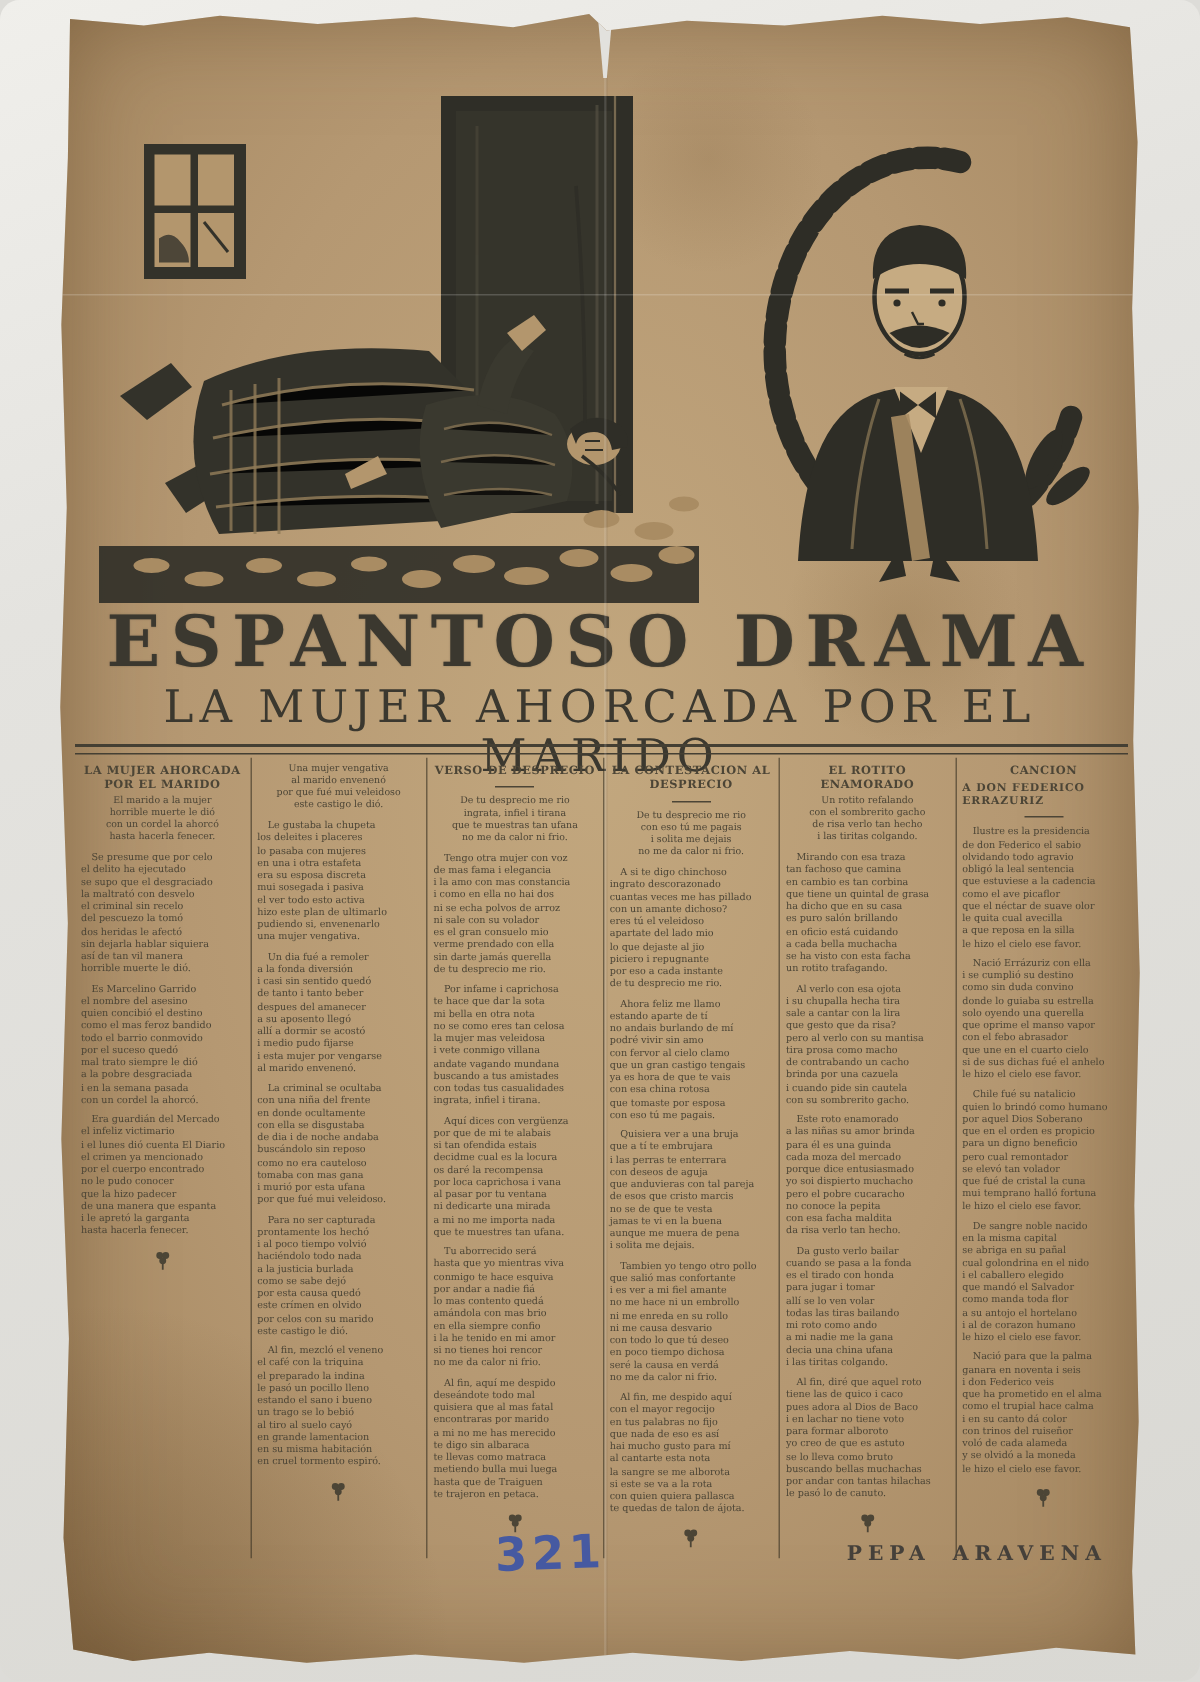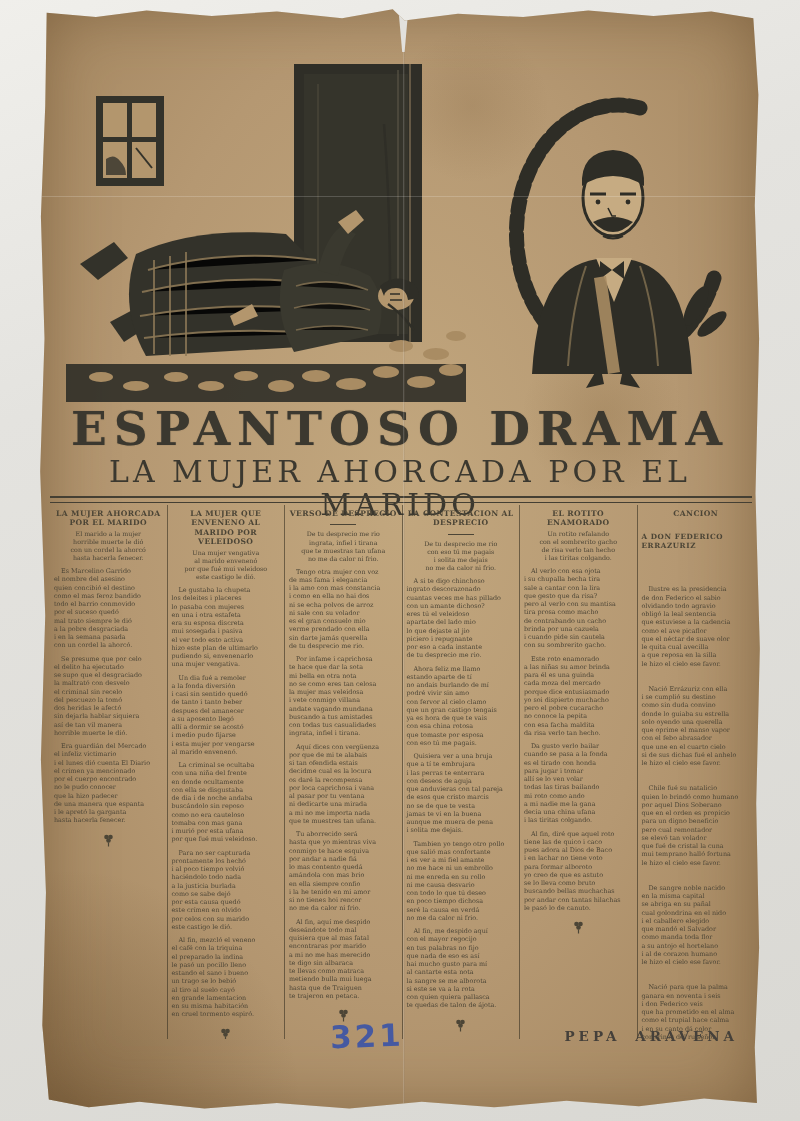--- a/index.html
+++ b/index.html
@@ -1,17 +1,17 @@
 <!DOCTYPE html>
 <html><head>
 <meta charset="utf-8">
 <style>
   html,body{margin:0;padding:0;background:#dddcd8;font-family:"DejaVu Serif",serif;}
   .stage{position:relative;width:800px;height:1121px;overflow:hidden;
-    background:linear-gradient(160deg,#f0efeb 0%,#e4e3df 30%,#d9d8d3 100%);}
+    background:linear-gradient(160deg,#f0efeb 0%,#e4e3df 30%,#d9d8d3 100%);border-radius:13px;}
   .paper{position:absolute;left:38px;top:6px;width:724px;height:1108px;
     background:
       radial-gradient(circle at 78% 37%, rgba(115,85,45,.20) 0%, rgba(115,85,45,0) 9%),
       radial-gradient(circle at 60% 9%, rgba(110,80,45,.16) 0%, rgba(110,80,45,0) 7%),
       radial-gradient(circle at 4% 99%, rgba(80,55,25,.35) 0%, rgba(80,55,25,0) 18%),
       radial-gradient(ellipse at 50% 45%, #c2a77e 0%, #b59872 55%, #a3855e 100%);
     box-shadow: inset 0 0 70px rgba(88,62,32,.5), 0 2px 8px rgba(0,0,0,.25);
     clip-path: polygon(1.2% .6%,8% 1%,15% .4%,24% .9%,33% .5%,42% 1.1%,49% .3%,50.6% 1.3%,58% .7%,67% 1%,76% .4%,85% .9%,93% .5%,98.8% 1.1%,99.5% 8%,99% 18%,99.6% 30%,99.1% 44%,99.7% 58%,99.2% 72%,99.6% 85%,99% 94%,99.3% 99%,92% 98.6%,83% 99.3%,73% 98.8%,63% 99.4%,53% 98.9%,43% 99.5%,33% 99%,23% 99.5%,14% 98.9%,7% 99.4%,1.5% 98.7%,.6% 92%,1.1% 80%,.4% 68%,1% 55%,.3% 42%,.9% 30%,.4% 19%,1% 9%);}
   .crease-v{position:absolute;left:50.4%;top:38px;bottom:6px;width:2px;
     background:linear-gradient(to right, rgba(255,255,255,.22), rgba(60,40,20,.12));}
@@ -22,21 +22,21 @@
   .illus-left{left:28px;top:58px;width:400px;height:338px;}
   .illus-right{left:452px;top:50px;width:256px;height:334px;}
   .masthead{position:absolute;left:0;right:0;top:398px;text-align:center;color:#3b382f;}
   .masthead h1{margin:0;font-size:47px;font-weight:bold;letter-spacing:7px;line-height:1.05;
     font-family:"DejaVu Serif",serif;text-shadow:0 0 1px rgba(59,56,47,.5);}
   .masthead h2{margin:2px 0 0 0;font-size:30px;font-weight:normal;letter-spacing:4px;line-height:1.1;}
   .rule{position:absolute;left:12px;right:10px;top:490px;height:4px;
     border-top:2px solid #443f33;border-bottom:1px solid #443f33;}
   .columns{position:absolute;left:12px;right:8px;top:499px;height:534px;display:flex;color:#4c4536;overflow:hidden;}
   .col{flex:1 1 0;padding:4px 4px 0 4px;border-right:1px solid rgba(55,48,33,.6);display:flex;flex-direction:column;}
-  .col:last-child{border-right:none;gap:12px;}
+  .col:last-child{border-right:none;}
   .col h3{margin:0 0 2px 0;font-size:7.6px;font-weight:bold;text-align:center;letter-spacing:.4px;line-height:1.25;}
   .col h4{margin:0 0 2px 0;font-size:7.2px;font-weight:bold;letter-spacing:.6px;line-height:1.25;}
   .dash{width:26px;height:1px;background:#4c4536;margin:4px auto 5px auto;}
   .ep{font-size:6.3px;line-height:1.28;text-align:center;margin:0 0 5px 0;white-space:pre-line;}
   .st{font-size:6.4px;line-height:1.29;margin:0 0 5px 0;white-space:pre-line;text-indent:7px;}
   .orn{margin:3px auto 0 auto;width:13px;height:15px;flex:0 0 auto;}
   .imprint{position:absolute;right:24px;top:1022px;font-size:13.5px;font-weight:bold;
     letter-spacing:4px;color:#45403a;word-spacing:6px;}
   .catalog{position:absolute;left:292px;top:1012px;font-family:"DejaVu Sans",sans-serif;
     font-size:31px;font-weight:bold;color:#3d55a6;transform:rotate(-2deg);letter-spacing:3px;opacity:.92;}
@@ -174,40 +174,40 @@
     <div class="rule"></div>
 
     <div class="columns">
 
       <section class="col">
         <h3>LA MUJER AHORCADA POR EL MARIDO</h3>
         <div class="ep">El marido a la mujer
 horrible muerte le dió
 con un cordel la ahorcó
 hasta hacerla fenecer.</div>
+        <p class="st">Se presume que por celo
+el delito ha ejecutado
+se supo que el desgraciado
+la maltrató con desvelo
+el criminal sin recelo
+del pescuezo la tomó
+dos heridas le afectó
+sin dejarla hablar siquiera
+así de tan vil manera
+horrible muerte le dió.</p>
         <p class="st">Es Marcelino Garrido
 el nombre del asesino
 quien concibió el destino
 como el mas feroz bandido
 todo el barrio conmovido
 por el suceso quedó
 mal trato siempre le dió
 a la pobre desgraciada
 i en la semana pasada
 con un cordel la ahorcó.</p>
-        <p class="st">Se presume que por celo
-el delito ha ejecutado
-se supo que el desgraciado
-la maltrató con desvelo
-el criminal sin recelo
-del pescuezo la tomó
-dos heridas le afectó
-sin dejarla hablar siquiera
-así de tan vil manera
-horrible muerte le dió.</p>
         <p class="st">Era guardián del Mercado
 el infeliz victimario
 i el lunes dió cuenta El Diario
 el crimen ya mencionado
 por el cuerpo encontrado
 no le pudo conocer
 que la hizo padecer
 de una manera que espanta
 i le apretó la garganta
 hasta hacerla fenecer.</p>
@@ -215,21 +215,20 @@
             <g fill="#4c4536">
               <circle cx="4" cy="4" r="2.3"></circle>
               <circle cx="8" cy="4" r="2.3"></circle>
               <circle cx="6" cy="7.5" r="2.3"></circle>
               <path d="M5.4 9.5 h1.2 v4 h-1.2 z"></path>
             </g>
           </svg>
       </section>
 
       <section class="col">
-        <h3>LA MUJER QUE ENVENENO AL MARIDO POR VELEIDOSO</h3>
         <div class="ep">Una mujer vengativa
 al marido envenenó
 por que fué mui veleidoso
 este castigo le dió.</div>
         <p class="st">Le gustaba la chupeta
 los deleites i placeres
 lo pasaba con mujeres
 en una i otra estafeta
 era su esposa discreta
 mui sosegada i pasiva
@@ -420,20 +419,30 @@
             </g>
           </svg>
       </section>
 
       <section class="col">
         <h3>EL ROTITO ENAMORADO</h3>
         <div class="ep">Un rotito refalando
 con el sombrerito gacho
 de risa verlo tan hecho
 i las tiritas colgando.</div>
+        <p class="st">Mirando con esa traza
+tan fachoso que camina
+en cambio es tan corbina
+que tiene un quintal de grasa
+ha dicho que en su casa
+es puro salón brillando
+en oficio está cuidando
+a cada bella muchacha
+se ha visto con esta facha
+un rotito trafagando.</p>
         <p class="st">Al verlo con esa ojota
 i su chupalla hecha tira
 sale a cantar con la lira
 que gesto que da risa?
 pero al verlo con su mantisa
 tira prosa como macho
 de contrabando un cacho
 brinda por una cazuela
 i cuando pide sin cautela
 con su sombrerito gacho.</p>

